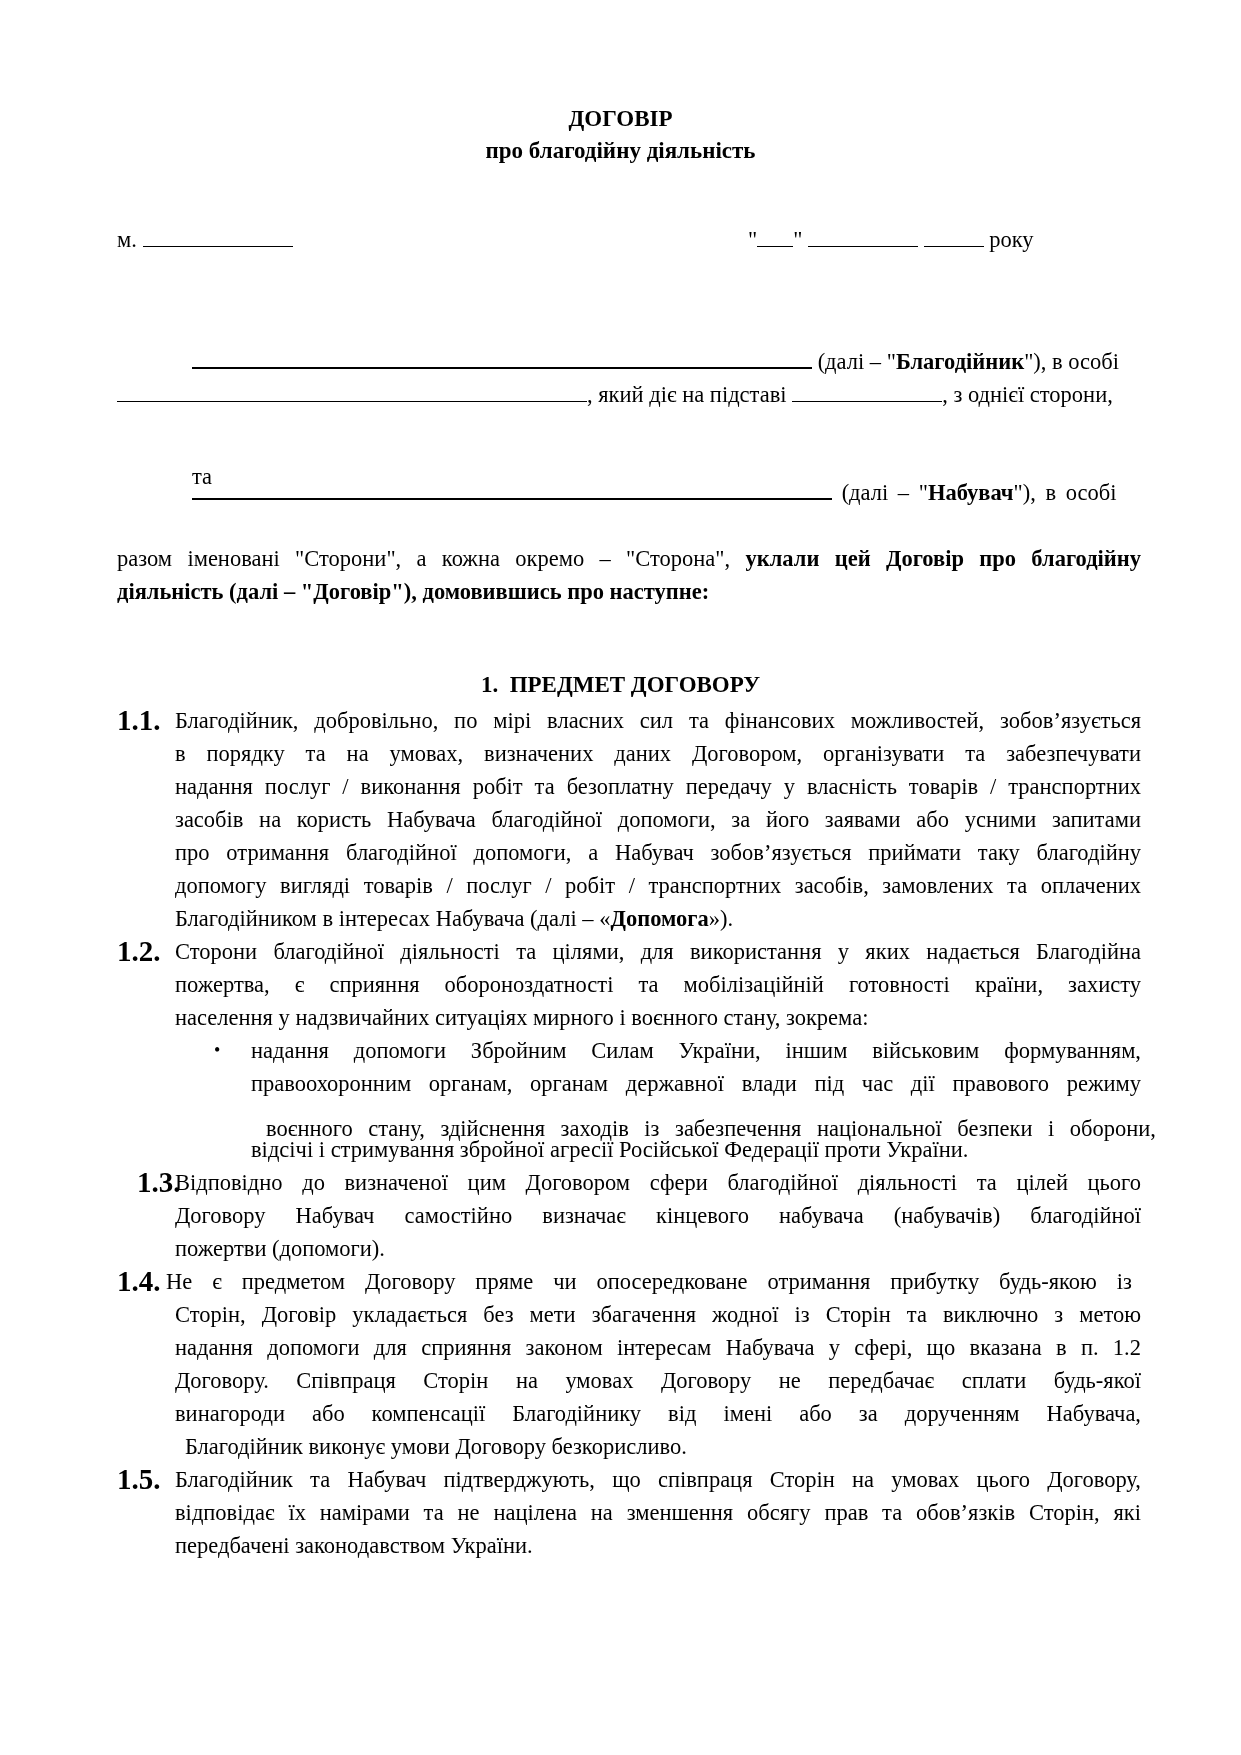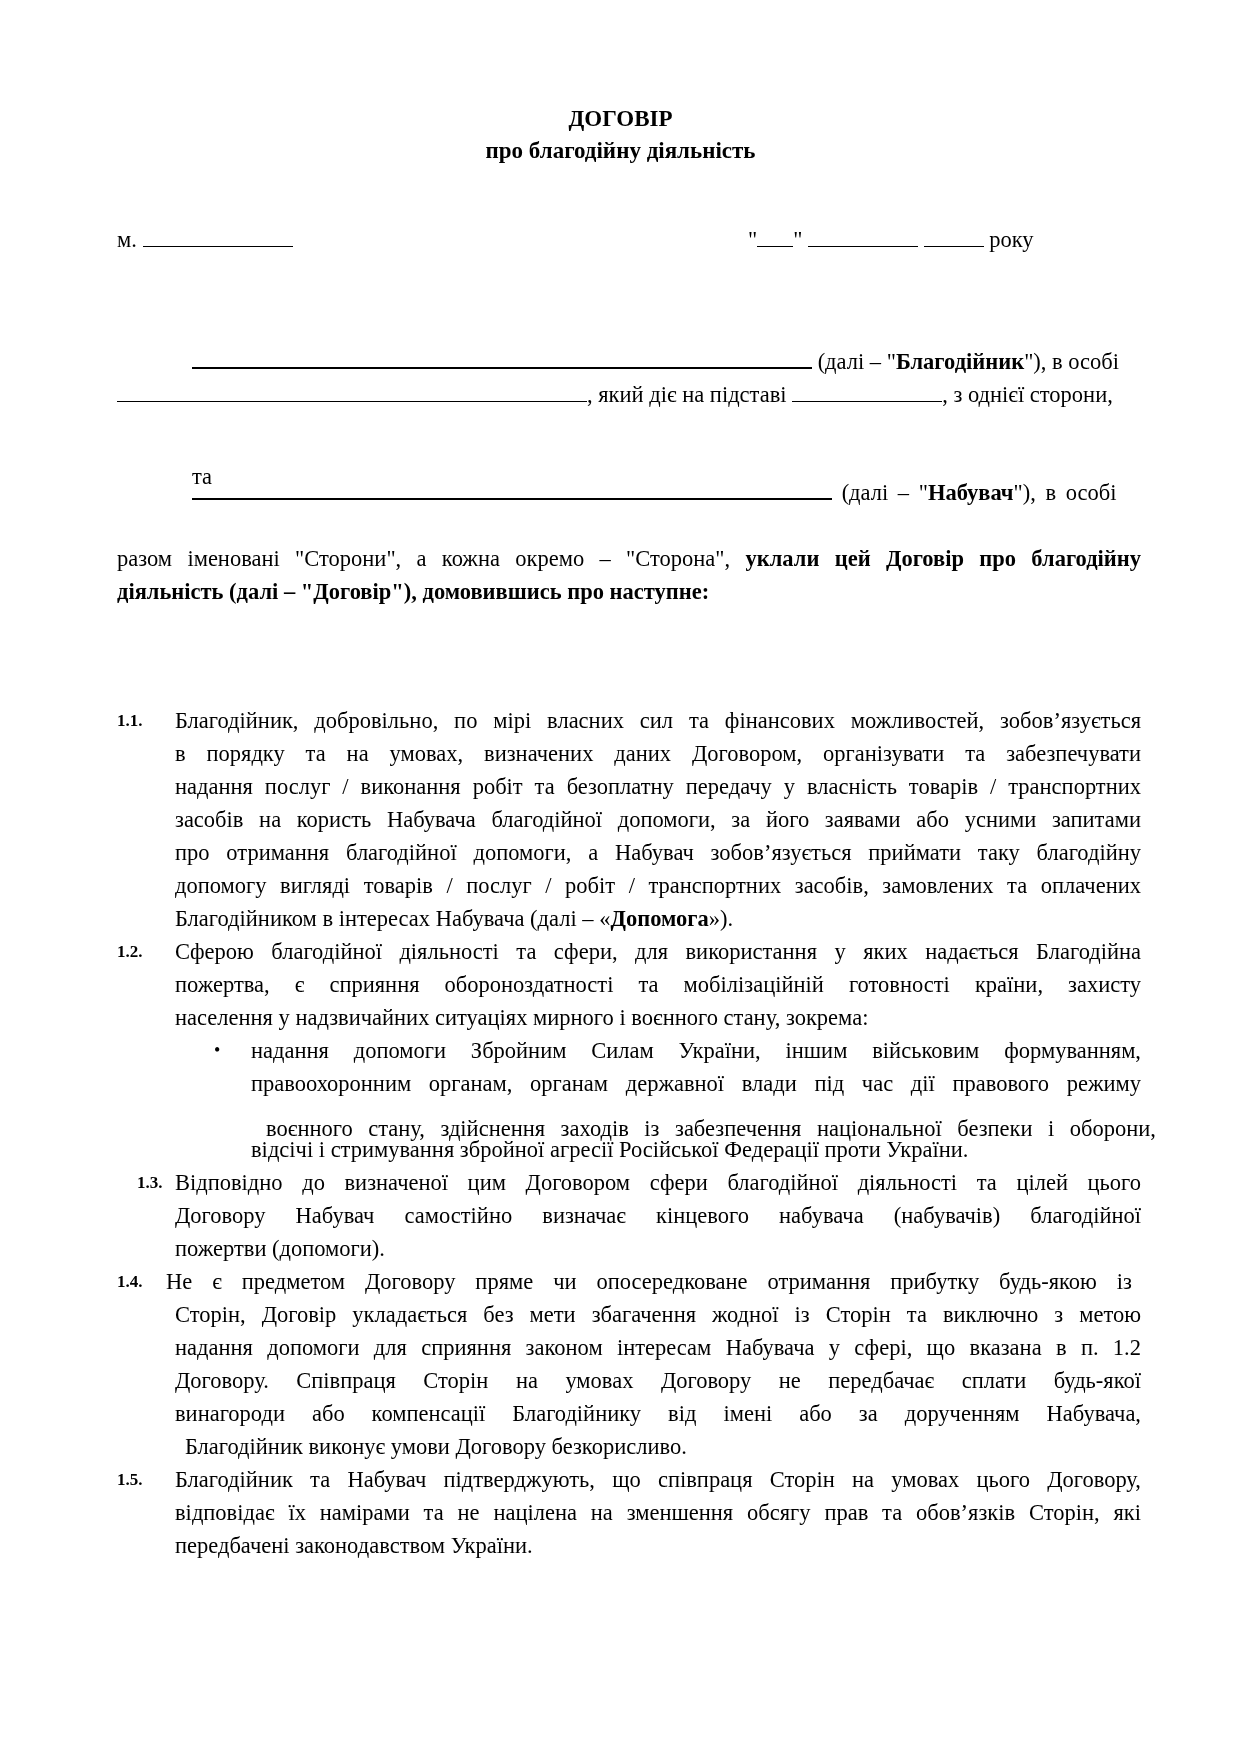--- a/index.html
+++ b/index.html
@@ -53,21 +53,21 @@
     .section-head {
       position: absolute;
       left: 0; width: 1241px;
       text-align: center;
       font-weight: bold;
       font-size: 23px;
     }
     .num {
       position: absolute;
       font-weight: bold;
-      font-size: 17px;
+      font-size: 29px;
       line-height: 33px;
     }
     .bullet {
       position: absolute;
       font-size: 18px;
       line-height: 33px;
     }
   </style>
 </head>
 <body>
@@ -99,37 +99,40 @@
 
   <div class="abs txt" style="left:192px; top:476px; word-spacing:4px;">
     <span class="blank thick" style="width:640px;"></span><span> (далі – "</span><span class="b">Набувач</span><span>"), в особі</span>
   </div>
 
   <div class="justify-line" style="left:117px; top:542px; width:1024px;">
     <span>разом іменовані "Сторони", а кожна окремо – "Сторона", </span><span class="b">уклали цей Договір про благодійну</span>
   </div>
   <div class="abs txt b" style="left:117px; top:575px;">діяльність (далі – "Договір"), домовившись про наступне:</div>
 
+  <div class="section-head" style="top:672px;">
+    <span>1.</span>&nbsp;&nbsp;<span>ПРЕДМЕТ ДОГОВОРУ</span>
+  </div>
 
   <div class="num" style="left:117px; top:704px;">1.1.</div>
   <div>
     <div class="justify-line" style="left:175px; top:704px; width:966px;">Благодійник, добровільно, по мірі власних сил та фінансових можливостей, зобов’язується</div>
     <div class="justify-line" style="left:175px; top:737px; width:966px;">в порядку та на умовах, визначених даних Договором, організувати та забезпечувати</div>
     <div class="justify-line" style="left:175px; top:770px; width:966px;">надання послуг / виконання робіт та безоплатну передачу у власність товарів / транспортних</div>
     <div class="justify-line" style="left:175px; top:803px; width:966px;">засобів на користь Набувача благодійної допомоги, за його заявами або усними запитами</div>
     <div class="justify-line" style="left:175px; top:836px; width:966px;">про отримання благодійної допомоги, а Набувач зобов’язується приймати таку благодійну</div>
     <div class="justify-line" style="left:175px; top:869px; width:966px;">допомогу вигляді товарів / послуг / робіт / транспортних засобів, замовлених та оплачених</div>
     <div class="abs txt" style="left:175px; top:902px;">
       <span>Благодійником в інтересах Набувача (далі – «</span><span class="b">Допомога</span><span>»).</span>
     </div>
   </div>
 
   <div class="num" style="left:117px; top:935px;">1.2.</div>
   <div>
-    <div class="justify-line" style="left:175px; top:935px; width:966px;">Сферою благодійної діяльності та сфери, для використання у яких надається Благодійна</div>
+    <div class="justify-line" style="left:175px; top:935px; width:966px;">Сторони благодійної діяльності та цілями, для використання у яких надається Благодійна</div>
     <div class="justify-line" style="left:175px; top:968px; width:966px;">пожертва, є сприяння обороноздатності та мобілізаційній готовності країни, захисту</div>
     <div class="abs txt" style="left:175px; top:1001px;">населення у надзвичайних ситуаціях мирного і воєнного стану, зокрема:</div>
 
     <div class="bullet" style="left:214px; top:1034px;">•</div>
     <div class="justify-line" style="left:251px; top:1034px; width:890px;">надання допомоги Збройним Силам України, іншим військовим формуванням,</div>
     <div class="justify-line" style="left:251px; top:1067px; width:890px;">правоохоронним органам, органам державної влади під час дії правового режиму</div>
     <div class="justify-line" style="left:266px; top:1100px; width:890px;margin-top:12px;">воєнного стану, здійснення заходів із забезпечення національної безпеки і оборони,</div>
     <div class="abs txt" style="left:251px; top:1133px;">відсічі і стримування збройної агресії Російської Федерації проти України.</div>
   </div>
 

